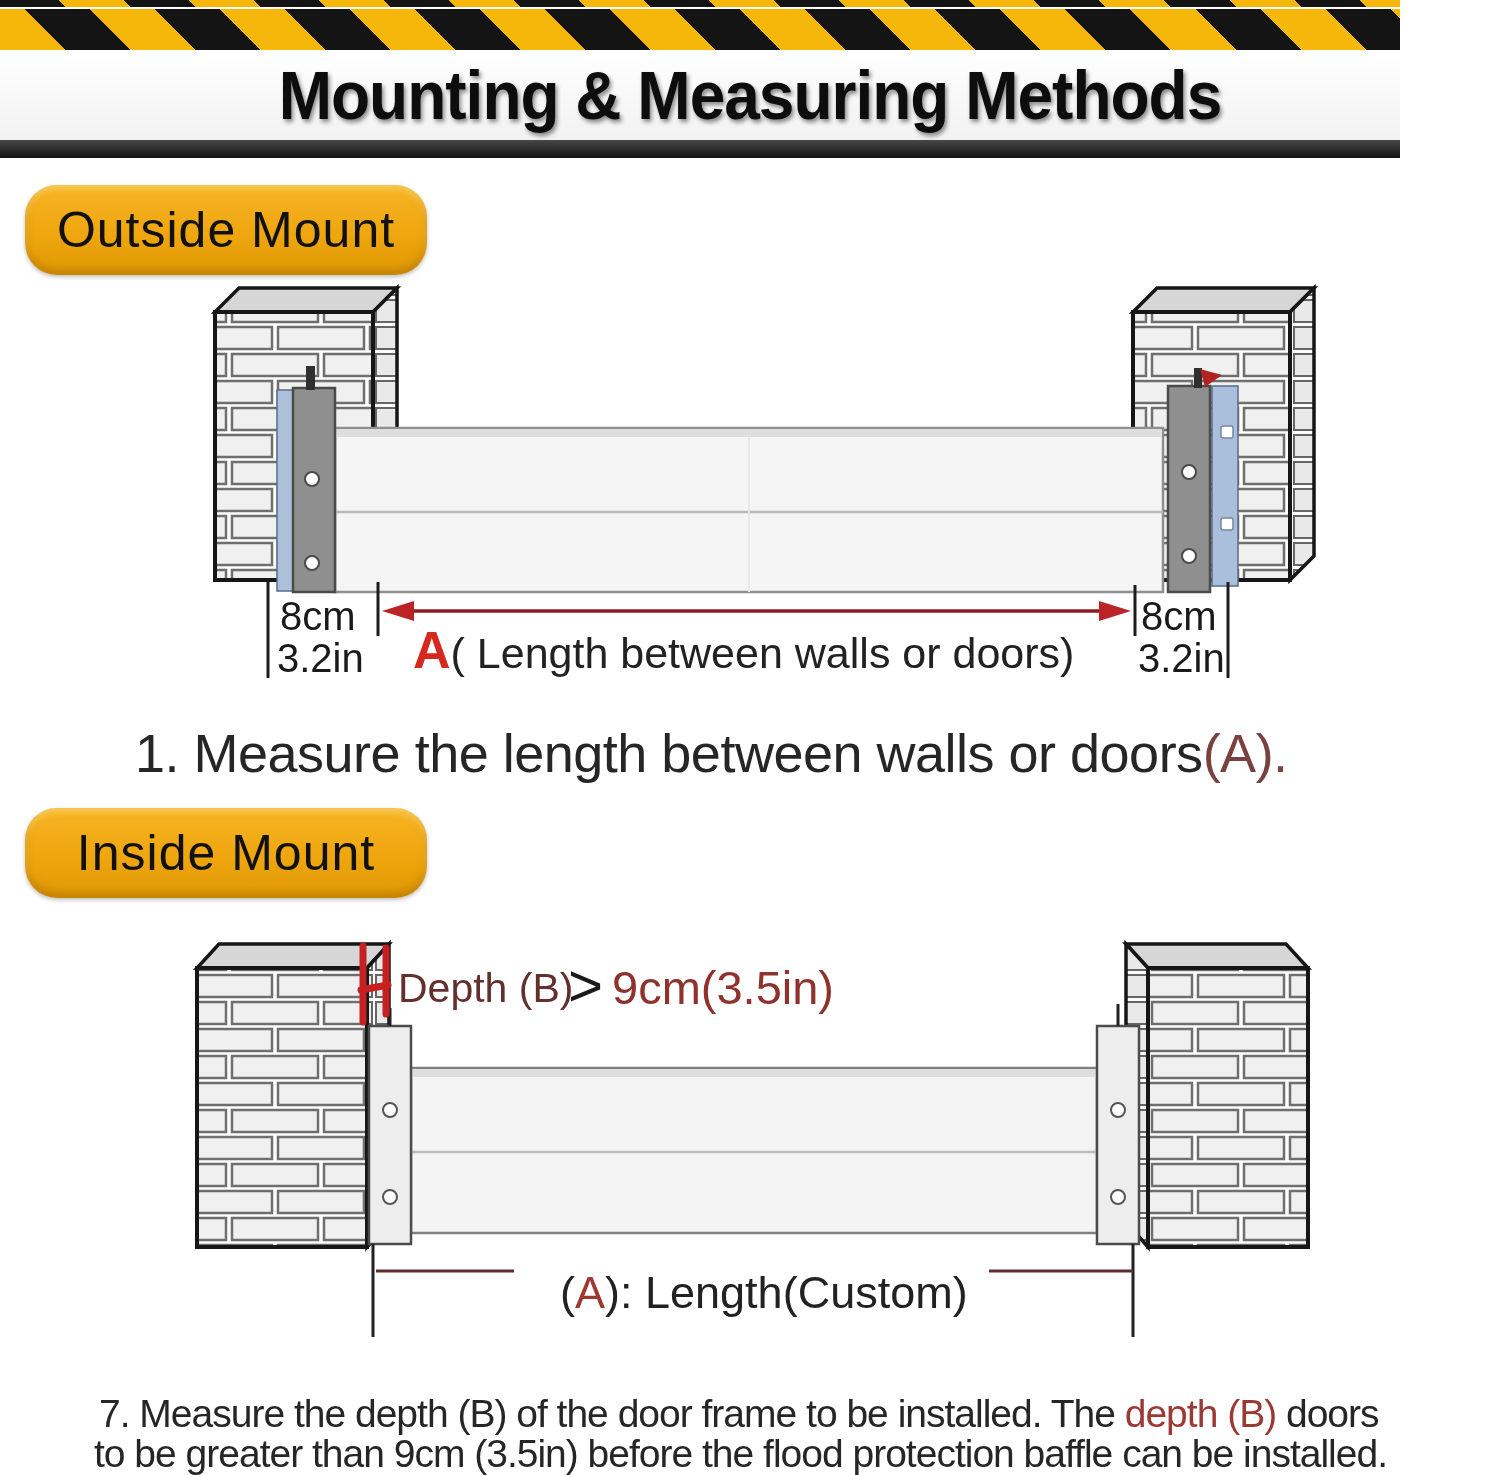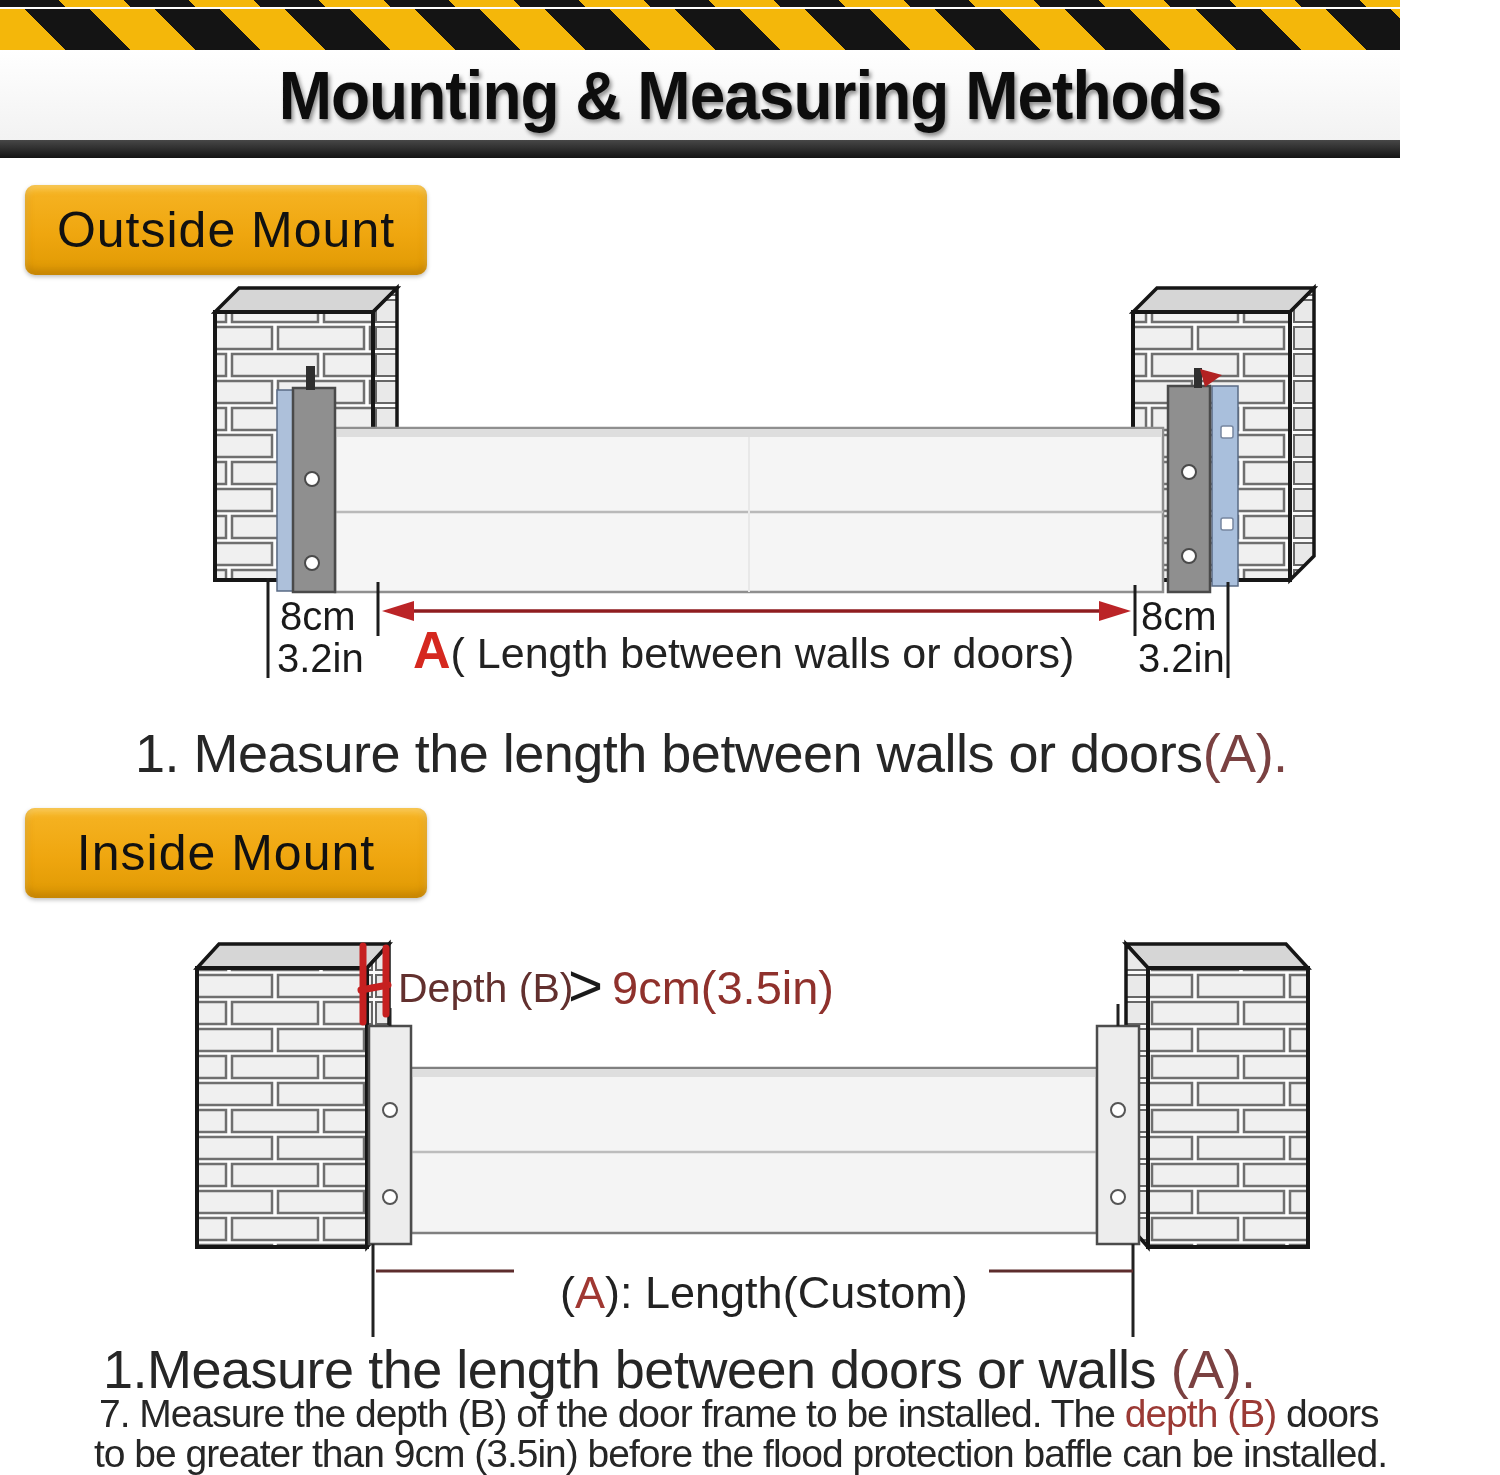--- a/index.html
+++ b/index.html
@@ -13,21 +13,21 @@
     background:repeating-linear-gradient(45deg,#f4b70a 0 46px,#141414 46px 92px);
     box-shadow:0 2px 3px rgba(0,0,0,.25);}
   .title-band{position:absolute;left:0;top:50px;width:1500px;height:90px;
     background:linear-gradient(180deg,#ffffff,#f2f2f2);display:flex;align-items:center;justify-content:center;}
   .main-title{font-size:64px;font-weight:bold;letter-spacing:-1px;color:#0d0d0d;
     text-shadow:2px 3px 4px rgba(0,0,0,.45);transform:scaleY(1.08);}
   .dark-bar{position:absolute;left:0;top:140px;width:1500px;height:18px;
     background:linear-gradient(180deg,#474747,#141414);}
 
   
-  .badge{position:absolute;left:25px;width:402px;height:90px;border-radius:10px;
+  .badge{position:absolute;left:25px;width:402px;height:90px;border-radius:32px;
     background:linear-gradient(180deg,#f6b424 0%,#efa60f 55%,#df9903 100%);
     box-shadow:inset 0 -5px 8px rgba(140,85,0,.35), inset 0 4px 6px rgba(255,225,140,.55), 0 2px 4px rgba(0,0,0,.25);
     display:flex;align-items:center;justify-content:center;
     font-size:50px;color:#111;letter-spacing:1px;}
   .badge-outside{top:185px;}
   .badge-inside{top:808px;}
 
   .diagram{position:absolute;left:0;}
 
   
@@ -176,17 +176,16 @@
 
     <g>
       <line x1="373" y1="1244" x2="373" y2="1337" stroke="#222" stroke-width="3"></line>
       <line x1="1133" y1="1244" x2="1133" y2="1337" stroke="#222" stroke-width="3"></line>
       <line x1="376" y1="1271" x2="514" y2="1271" stroke="#5d2c2c" stroke-width="3"></line>
       <line x1="989" y1="1271" x2="1133" y2="1271" stroke="#5d2c2c" stroke-width="3"></line>
     </g>
     <text x="560" y="1308"><tspan font-size="45" fill="#222222">(</tspan><tspan font-size="45" fill="#a03832">A</tspan><tspan font-size="45" fill="#222222">): Length(Custom)</tspan></text>
   </svg>
 
-  <div class="instr" style="left:103px;top:1338px;"><span>1.Measure the length between doors or walls </span><span class="accent-soft">(A).</span></div>
   <div class="instr instr-sm" style="left:99px;top:1392px;"><span>7. Measure the depth (B) of the door frame to be installed. The </span><span class="accent-red">depth (B)</span><span> doors</span></div>
   <div class="instr instr-sm" style="left:94px;top:1432px;text-align:center;"><span>to be greater than 9cm (3.5in) before the flood protection baffle can be installed.</span></div>
 
 </div>
 
 </body></html>

